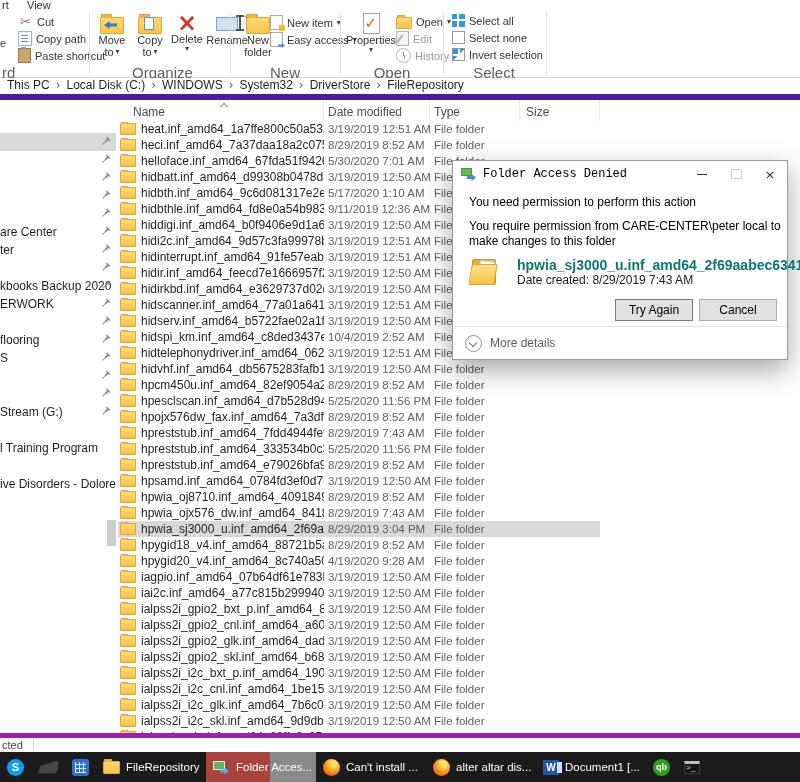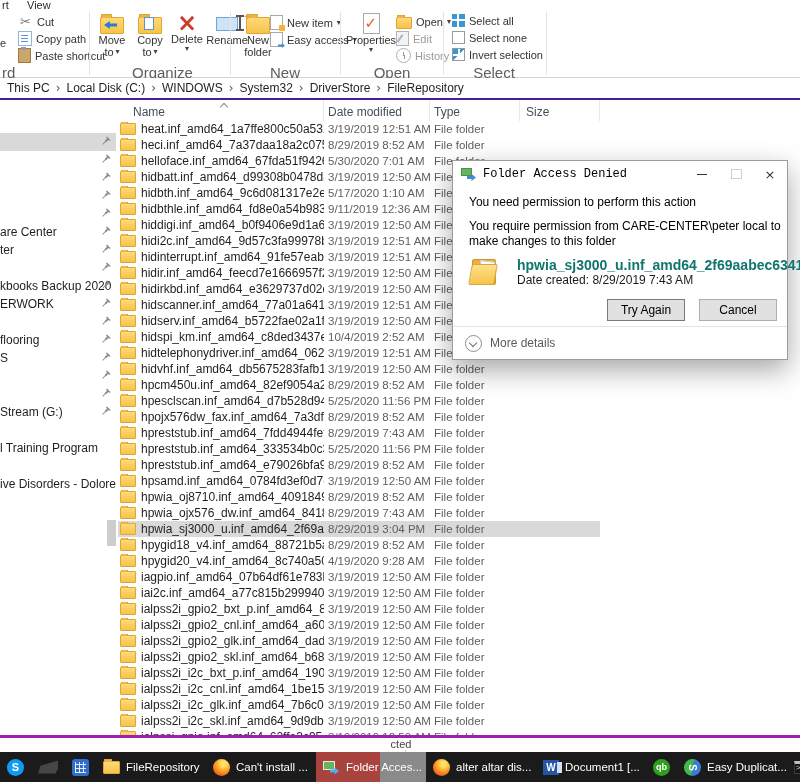--- a/index.html
+++ b/index.html
@@ -49,21 +49,21 @@
   .i-copyto::after{content:"";position:absolute;left:5px;top:-1px;width:8px;height:11px;background:#fff;border:1px solid #5a94d0;}
   .i-newfolder::after{content:"";position:absolute;left:-4px;top:-6px;color:#e8a33b;font-size:10px;content:"✦";line-height:10px;}
   .i-delete{color:#cf3a2a;font-weight:bold;font-size:24px;line-height:20px;width:24px;text-align:center;}
   .i-rename{width:20px;height:12px;background:#cfe3f5;border:1px solid #6ca6dd;position:relative;margin-top:4px;}
   .i-rename::after{content:"";position:absolute;right:-4px;top:-3px;width:2px;height:16px;background:#555;}
   .i-rename::before{content:"";position:absolute;right:-7px;top:-3px;width:8px;height:2px;background:#555;box-shadow:0 14px 0 #555;}
   .i-props{width:15px;height:19px;background:#fff;border:1px solid #a9a9a9;position:relative;}
   .i-props .chk{position:absolute;left:1px;top:1px;color:#e05d18;font-weight:bold;font-size:15px;line-height:17px;}
 
   
-  .addressbar{position:absolute;top:78px;left:0;right:0;height:22px;background:#fff;border-bottom:2px solid #4c1d95;display:flex;align-items:center;padding-left:5px;box-sizing:border-box;}
+  .addressbar{position:absolute;top:78px;left:0;right:0;height:22px;background:#fff;border-bottom:6px solid #4c1d95;display:flex;align-items:flex-start;padding-left:5px;box-sizing:border-box;}
   .crumb{margin:0 2px;color:#1f1f1f;white-space:nowrap;}
   .crumb-sep{color:#555;margin:0 4px;font-size:12px;}
 
   
   .sidebar{position:absolute;left:0;top:100px;width:116px;bottom:44px;background:#fff;overflow:hidden;}
   .side-items{position:absolute;top:33px;left:0;right:0;}
   .side-item{height:18px;display:flex;align-items:center;position:relative;font-size:12px;color:#1f1f1f;white-space:nowrap;}
   .side-item.hl{background:#d9d9d9;}
   .side-item .pin{position:absolute;right:5px;top:3px;width:11px;height:11px;}
   .side-scroll{position:absolute;left:107px;top:420px;width:9px;height:26px;background:#cdcdcd;}
@@ -80,21 +80,21 @@
   .cell{box-sizing:border-box;white-space:nowrap;overflow:hidden;}
   .c-name{width:206px;display:flex;align-items:center;font-size:12px;color:#211f1e;}
   .c-date,.c-type,.c-size{font-size:11.5px;color:#5f5f5f;}
   .c-date{width:106px;padding-left:4px;}
   .c-type{width:90px;padding-left:4px;}
   .c-size{width:80px;padding-left:6px;}
   .ficon{flex:none;width:14px;height:10px;margin:0 5px 0 2px;background:linear-gradient(180deg,#ffd977,#f6c44a);border:1px solid #dfa633;border-radius:1px;position:relative;}
   .ficon::before{content:"";position:absolute;top:-3px;left:0;width:5px;height:2px;background:#eab54e;border:1px solid #dfa633;border-bottom:none;}
 
   
-  .statusbar{position:absolute;left:0;right:0;bottom:30px;height:14px;border-top:3px solid #a21caf;background:#fff;display:flex;align-items:center;font-size:11px;color:#444;flex-direction:column;}
+  .statusbar{position:absolute;left:0;right:0;bottom:30px;height:14px;border-top:5px solid #a21caf;background:#fff;display:flex;align-items:center;font-size:11px;color:#444;}
   .statusbar .txt{margin-left:2px;}
   .statusbar .div{width:1px;height:11px;background:#d0d0d0;margin-left:10px;}
 
   
   .dialog{position:absolute;left:452px;top:160px;width:334px;height:198px;background:#fff;border:1px solid #9b9b9b;box-shadow:0 10px 26px rgba(0,0,0,.35);z-index:10;}
   .dlg-title{position:absolute;top:0;left:0;right:0;height:26px;display:flex;align-items:center;font-family:Liberation Mono, monospace;}
   .dlg-title .t{font-size:12px;color:#000;margin-left:6px;}
   .dlg-controls{position:absolute;right:0;top:0;height:26px;display:flex;}
   .dlg-ctl{width:34px;height:26px;display:flex;align-items:center;justify-content:center;}
   .ctl-min i{display:block;width:10px;height:1px;background:#333;}
@@ -104,21 +104,21 @@
   .fo-icon::before{content:"";position:absolute;left:0;top:1px;width:9px;height:6px;background:#67b35f;border:1px solid #4a9343;}
   .fo-icon::after{content:"";position:absolute;left:6px;top:7px;width:9px;height:7px;background:#3f8fd6;clip-path:polygon(0 28%,50% 28%,50% 0,100% 50%,50% 100%,50% 72%,0 72%);}
   .dlg-p1{position:absolute;left:16px;top:34px;font-size:12px;color:#000;}
   .dlg-p2{position:absolute;left:16px;top:58px;width:312px;font-size:12px;color:#000;line-height:15px;}
   .dlg-folder{position:absolute;left:16px;top:96px;width:34px;height:32px;}
   .f-back{position:absolute;left:3px;top:2px;width:22px;height:24px;background:#e8b041;border:1px solid #c9962f;border-radius:2px;}
   .f-paper{position:absolute;left:10px;top:4px;width:13px;height:20px;background:#fdfdfd;border:1px solid #c9c9c9;transform:rotate(7deg);}
   .f-front{position:absolute;left:1px;top:7px;width:24px;height:19px;background:linear-gradient(180deg,#ffe08a,#f6c44a);border:1px solid #d8a83a;border-radius:2px;transform:skewX(-10deg);}
   .dlg-fname{position:absolute;left:64px;top:96px;font-size:14px;color:#0f766e;font-weight:bold;}
   .dlg-fdate{position:absolute;left:64px;top:112px;font-size:12px;color:#1a1a1a;}
-  .dlg-buttons{position:absolute;right:10px;top:138px;display:flex;gap:14px;justify-content:flex-end;}
+  .dlg-buttons{position:absolute;right:10px;top:138px;display:flex;gap:6px;justify-content:flex-end;}
   .dlg-btn{height:22px;min-width:78px;background:#e1e1e1;border:1px solid #adadad;font-size:12px;color:#000;display:flex;align-items:center;justify-content:center;padding:0 8px;font-family:inherit;}
   .dlg-btn.primary{border-color:#7a7a7a;}
   .dlg-details{position:absolute;left:0;right:0;bottom:0;height:32px;border-top:1px solid #e3e3e3;display:flex;align-items:center;}
   .md-circle{width:15px;height:15px;border:1px solid #8f8f8f;border-radius:50%;margin-left:12px;position:relative;flex:none;}
   .md-circle::after{content:"";position:absolute;left:4px;top:4px;width:5px;height:5px;border-right:1px solid #6f6f6f;border-bottom:1px solid #6f6f6f;transform:rotate(45deg);}
   .md-label{margin-left:8px;color:#5a5a5a;font-size:12px;}
 
   
   .taskbar{position:absolute;left:0;right:0;bottom:0;height:30px;background:#1b1b1b;display:flex;align-items:stretch;overflow:hidden;}
   .tb-item{display:flex;align-items:center;gap:6px;padding:0 7px;color:#fff;font-size:11.5px;white-space:nowrap;overflow:hidden;flex:none;}
@@ -874,43 +874,37 @@
       <div class="tb-item">
         <span class="tbi tbi-scanner"></span>
       </div>
       <div class="tb-item">
         <span class="tbi tbi-keyboard-app"></span>
       </div>
       <div class="tb-item labeled">
         <span class="tbi tbi-folder"></span>
         <span>FileRepository</span>
       </div>
+      <div class="tb-item labeled alert">
+        <span class="tbi tbi-file-op"></span>
+        <span>Folder Acces...</span>
+      </div>
       <div class="tb-item labeled">
         <span class="tbi tbi-firefox"></span>
         <span>Can't install ...</span>
       </div>
-      <div class="tb-item labeled alert">
-        <span class="tbi tbi-file-op"></span>
-        <span>Folder Acces...</span>
-      </div>
       <div class="tb-item labeled">
         <span class="tbi tbi-firefox"></span>
         <span>alter altar dis...</span>
       </div>
       <div class="tb-item labeled">
         <span class="tbi tbi-word">W</span>
         <span>Document1 [...</span>
       </div>
       <div class="tb-item">
         <span class="tbi tbi-quickbooks">qb</span>
       </div>
       <div class="tb-item labeled">
-        <span class="tbi tbi-easy-duplicate">
-          <span>S</span>
-        </span>
-        <span>Easy Duplicat...</span>
-      </div>
-      <div class="tb-item labeled">
         <span class="tbi tbi-cmd">&gt;_</span>
       </div>
     </div>
 
 </div>
 
 </body></html>

